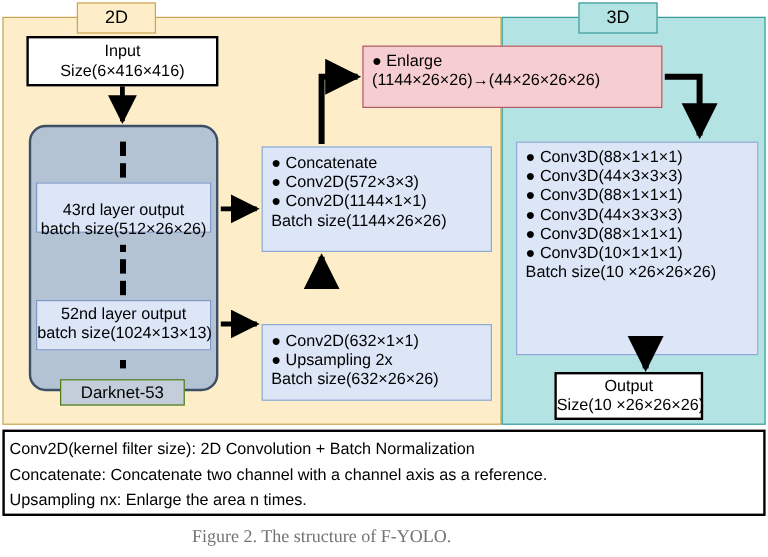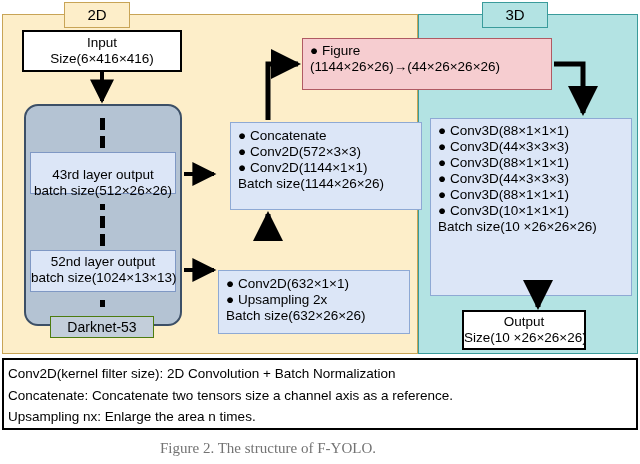--- a/index.html
+++ b/index.html
@@ -31,21 +31,21 @@
   .gray{background:#b4c3d3;border:2px solid #3c4f66;border-radius:14px;}
   .grayLbl{background:#c3ceda;border:1px solid #4d7c0f;text-align:center;}
 
   
   #inputBox{left:22px;top:30px;width:160px;height:42px;padding-top:3px;}
   #darknet{left:24px;top:104px;width:158px;height:222px;}
   #layer43{left:30px;top:152px;width:146px;height:42px;padding-top:14px;}
   #layer52{left:30px;top:250px;width:146px;height:42px;padding-top:3px;}
   #darknetLbl{left:50px;top:316px;width:104px;height:22px;font-size:14px;line-height:20px;}
 
-  #concat{left:230px;top:122px;width:192px;height:88px;padding:5px 0 0 7px;}
+  #concat{left:218px;top:122px;width:192px;height:88px;padding:5px 0 0 7px;}
   #upsamp{left:218px;top:242px;width:192px;height:64px;padding:5px 0 0 7px;margin-top:28px;}
   #reshape{left:302px;top:38px;width:250px;height:52px;padding:4px 0 0 7px;}
   #conv3d{left:430px;top:118px;width:202px;height:178px;padding:4px 0 0 7px;}
   #outputBox{left:462px;top:310px;width:124px;height:40px;padding-top:2px;}
 
   .dots{position:absolute;width:5px;background:#000;}
 
   .legend{position:absolute;left:2px;top:358px;width:636px;height:72px;
           background:#fff;border:2px solid #000;box-sizing:border-box;
           padding:3px 0 0 4px;font-size:13.5px;line-height:1.6;}
@@ -94,21 +94,21 @@
     <div class="ln">Batch size(1144×26×26)</div>
   </div>
 
   <div class="box blue" id="upsamp">
     <div class="ln"><span>●</span>&nbsp;<span>Conv2D(632×1×1)</span></div>
     <div class="ln"><span>●</span>&nbsp;<span>Upsampling 2x</span></div>
     <div class="ln">Batch size(632×26×26)</div>
   </div>
 
   <div class="box pink" id="reshape">
-    <div class="ln"><span>●</span>&nbsp;<span>Figure</span></div>
+    <div class="ln"><span>●</span>&nbsp;<span>Enlarge</span></div>
     <div class="ln">(1144×26×26)→(44×26×26×26)</div>
   </div>
 
   <div class="box blue" id="conv3d">
     <div class="ln"><span>●</span>&nbsp;<span>Conv3D(88×1×1×1)</span></div>
     <div class="ln"><span>●</span>&nbsp;<span>Conv3D(44×3×3×3)</span></div>
     <div class="ln"><span>●</span>&nbsp;<span>Conv3D(88×1×1×1)</span></div>
     <div class="ln"><span>●</span>&nbsp;<span>Conv3D(44×3×3×3)</span></div>
     <div class="ln"><span>●</span>&nbsp;<span>Conv3D(88×1×1×1)</span></div>
     <div class="ln"><span>●</span>&nbsp;<span>Conv3D(10×1×1×1)</span></div>
@@ -137,18 +137,18 @@
 
     <polyline points="268,120 268,64 298,64" fill="none" stroke="#000" stroke-width="5" marker-end="url(#ah)"></polyline>
 
     <polyline points="554,64 583,64 583,113" fill="none" stroke="#000" stroke-width="5" marker-end="url(#ah)"></polyline>
 
     <line x1="538" y1="297" x2="538" y2="307" stroke="#000" stroke-width="5" marker-end="url(#ah)"></line>
   </svg>
 
   <div class="legend">
     <div class="ln">Conv2D(kernel filter size): 2D Convolution + Batch Normalization</div>
-    <div class="ln">Concatenate: Concatenate two tensors size a channel axis as a reference.</div>
+    <div class="ln">Concatenate: Concatenate two channel with a channel axis as a reference.</div>
     <div class="ln">Upsampling nx: Enlarge the area n times.</div>
   </div>
 
   <div class="caption">Figure 2.   The structure of F-YOLO.</div>
 </div>
 
 </body></html>

